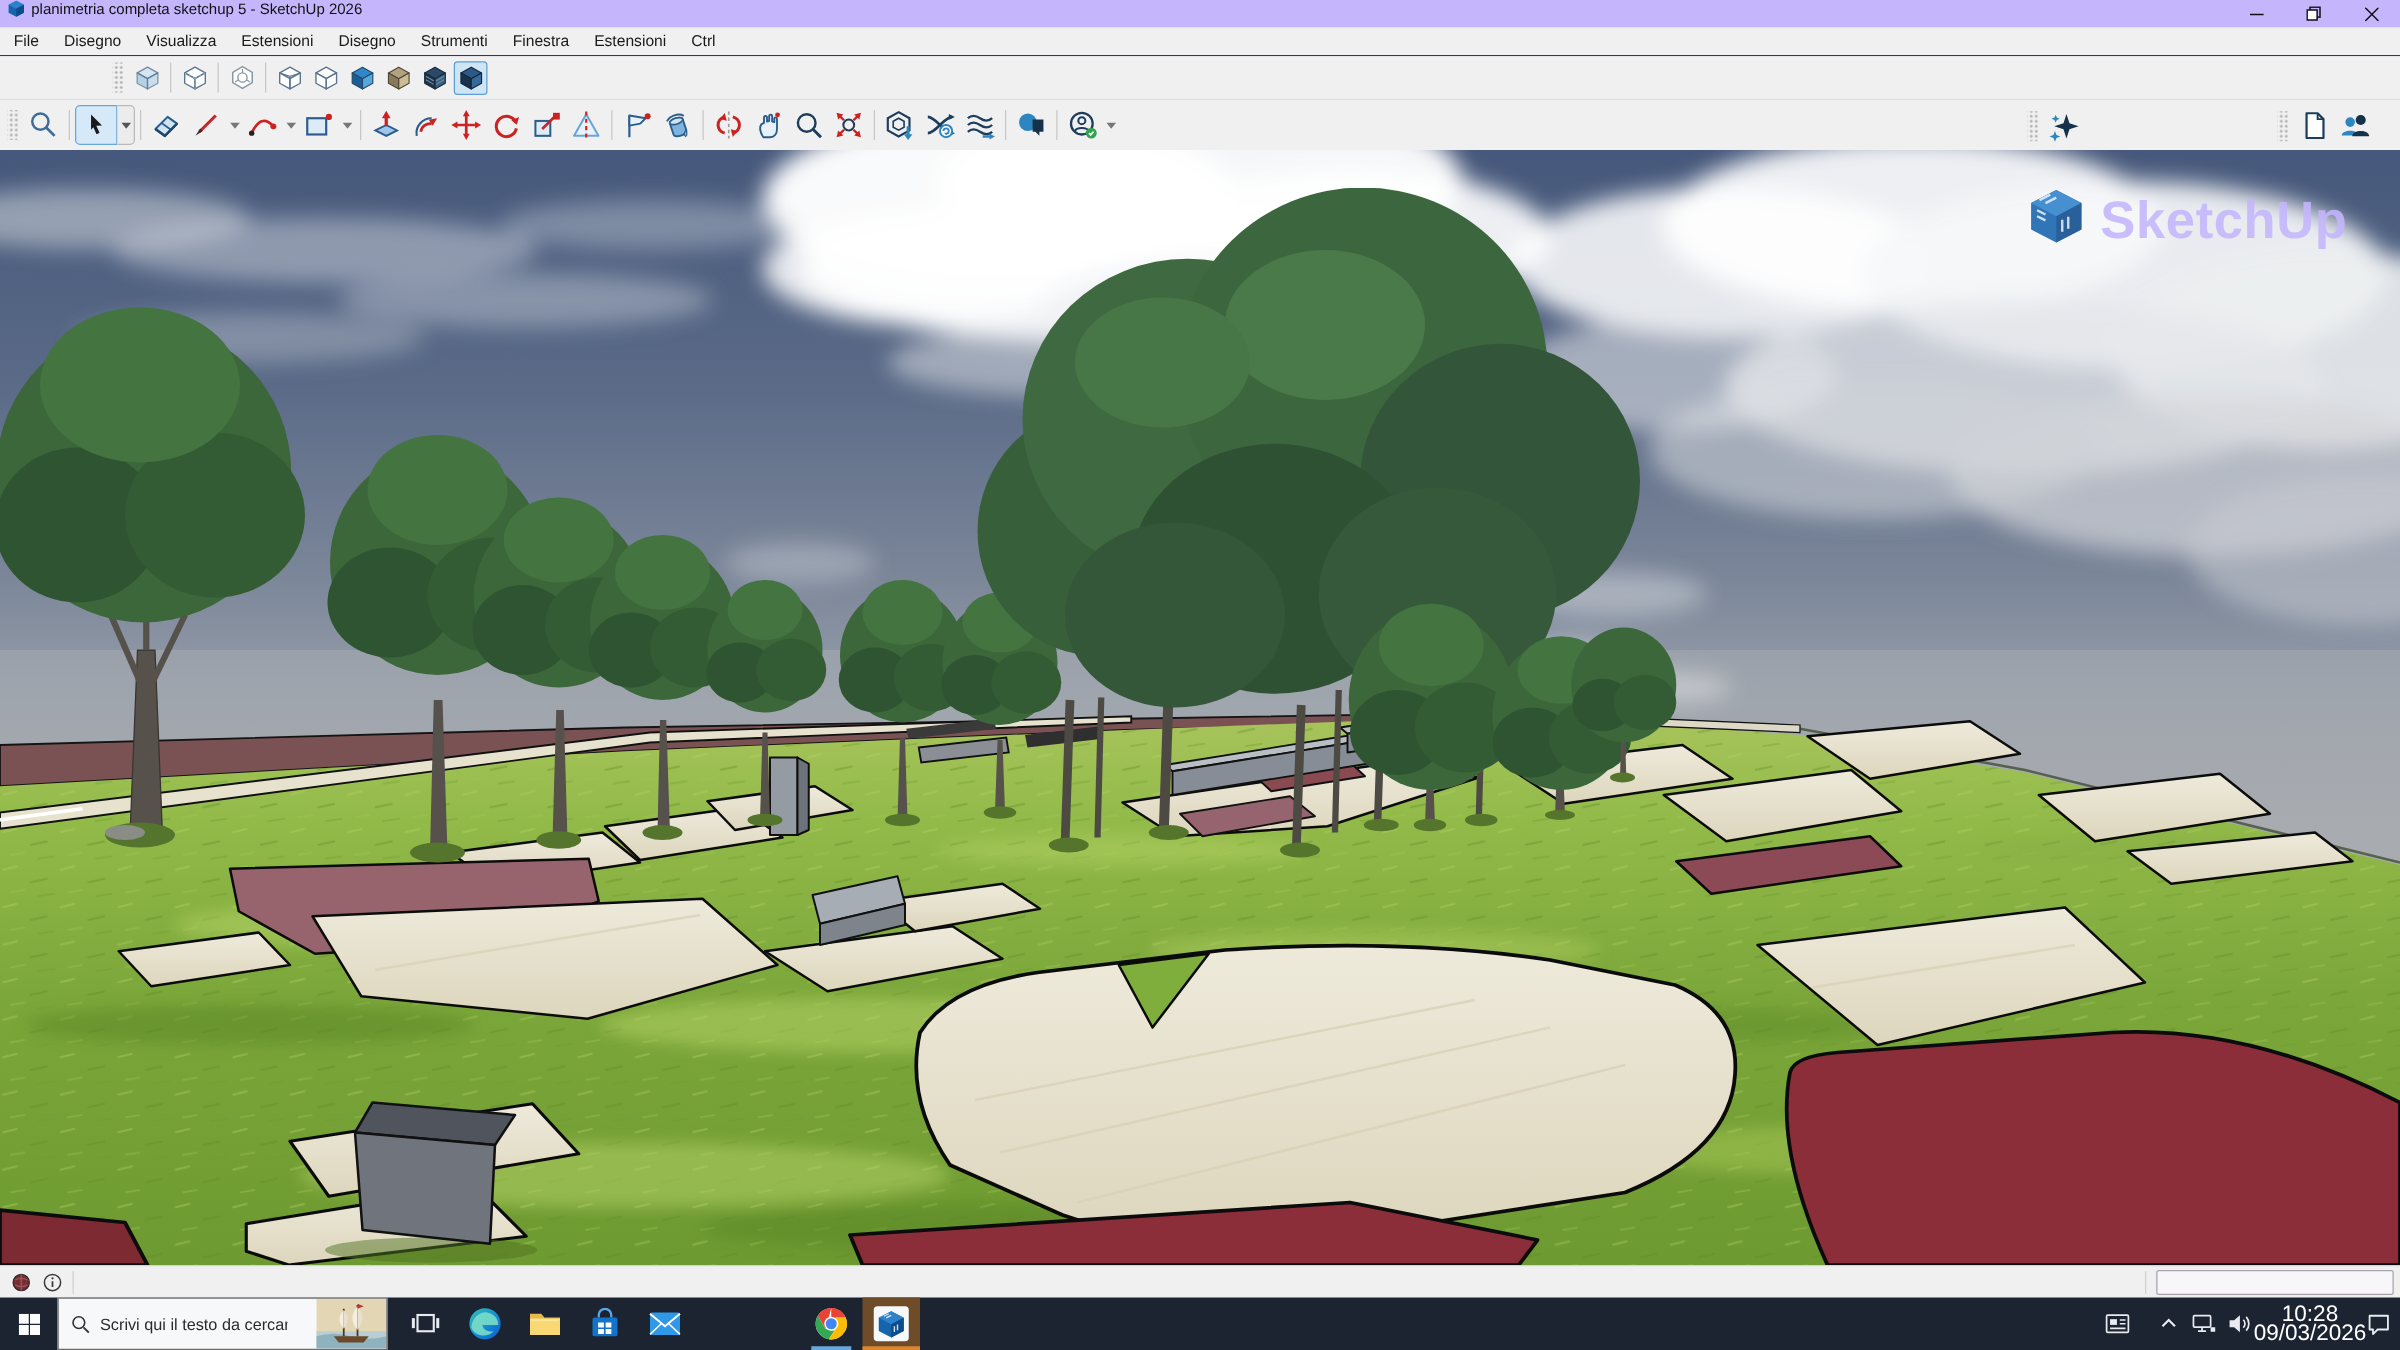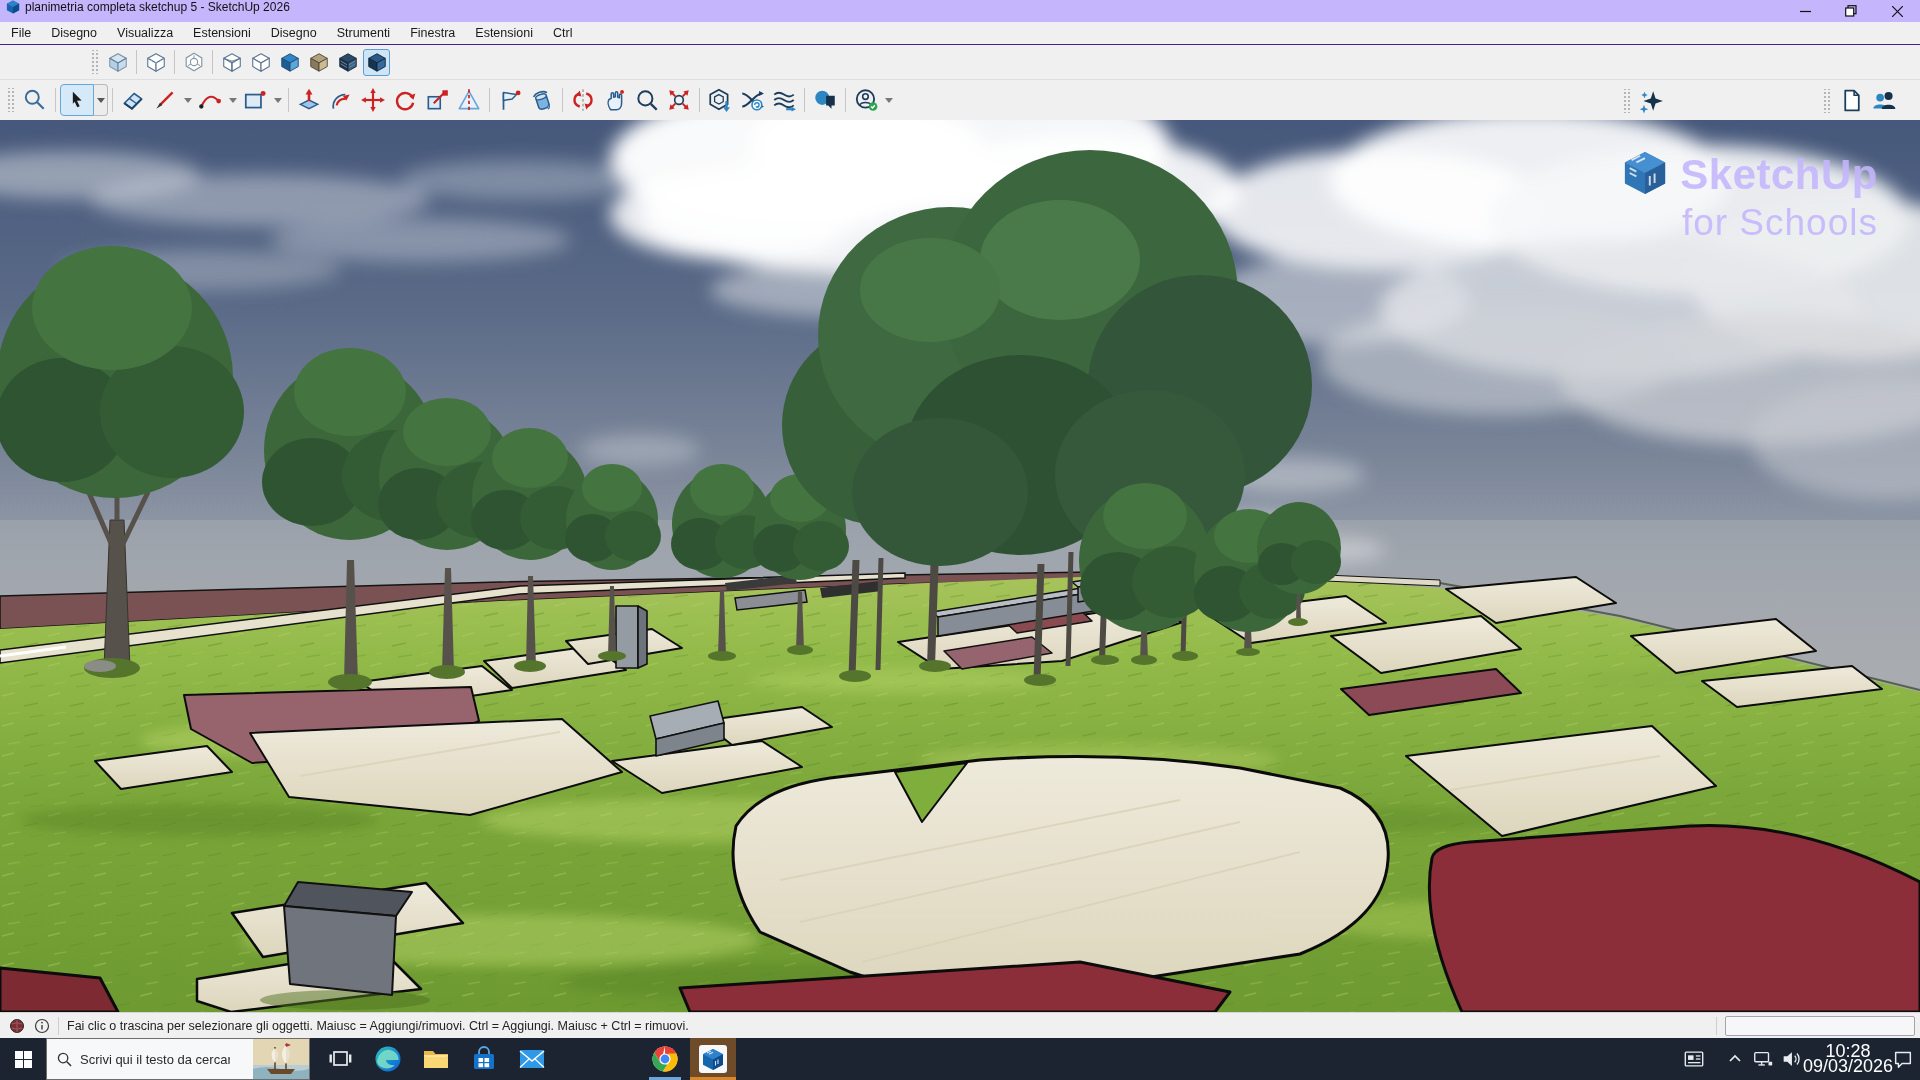--- a/index.html
+++ b/index.html
@@ -746,40 +746,38 @@
             <path d="M24 24 L45 13 V35 L24 46 Z" fill="#0d4c8c"></path>
             <g stroke="#eaf2fa" stroke-width="2" opacity=".85">
               <path d="M10,10.5 L19,6 M15,13 L24,8.5"></path>
               <path d="M29,27 V37 M34,24.5 V34.5"></path>
               <path d="M8,19 L15,22.5 M8,24 L15,27.5"></path>
             </g>
           </svg>
       </span>
       <span class="wm-brand">SketchUp</span>
     </div>
-    <div class="wm-sub">for Schools</div>
   </div>
 </div>
 
 <div class="statusbar">
   <div class="sb-ico">
     <svg width="16" height="16" viewBox="0 0 16 16">
         <circle cx="8" cy="8" r="6.5" fill="#7a2e34" stroke="#2a2a2a" stroke-width="1"></circle>
         <path d="M3,6 Q8,3.5 13,6 M3,10 Q8,12.5 13,10 M8,1.5 V14.5" stroke="#9c5a5e" stroke-width="1" fill="none"></path>
       </svg>
   </div>
   <div class="sb-ico">
     <svg width="16" height="16" viewBox="0 0 16 16">
         <circle cx="8" cy="8" r="6.5" fill="none" stroke="#3a3a3a" stroke-width="1.2"></circle>
         <line x1="8" y1="7" x2="8" y2="11.5" stroke="#3a3a3a" stroke-width="1.4"></line>
         <circle cx="8" cy="4.6" r=".9" fill="#3a3a3a"></circle>
       </svg>
   </div>
   <div class="sb-sep"></div>
-  <span class="sb-msg">Fai clic o trascina per selezionare gli oggetti. Maiusc = Aggiungi/rimuovi. Ctrl = Aggiungi. Maiusc + Ctrl = rimuovi.</span>
   <div class="sb-spacer"></div>
   <div class="sb-sep"></div>
   <input class="measure-box" value="" style="">
 </div>
 
 <div class="taskbar">
   <div class="tb-abs start">
     <svg width="17" height="17" viewBox="0 0 17 17">
         <rect x="0" y="0" width="8" height="8" fill="#fcfdfe"></rect>
         <rect x="9" y="0" width="8" height="8" fill="#fcfdfe"></rect>

